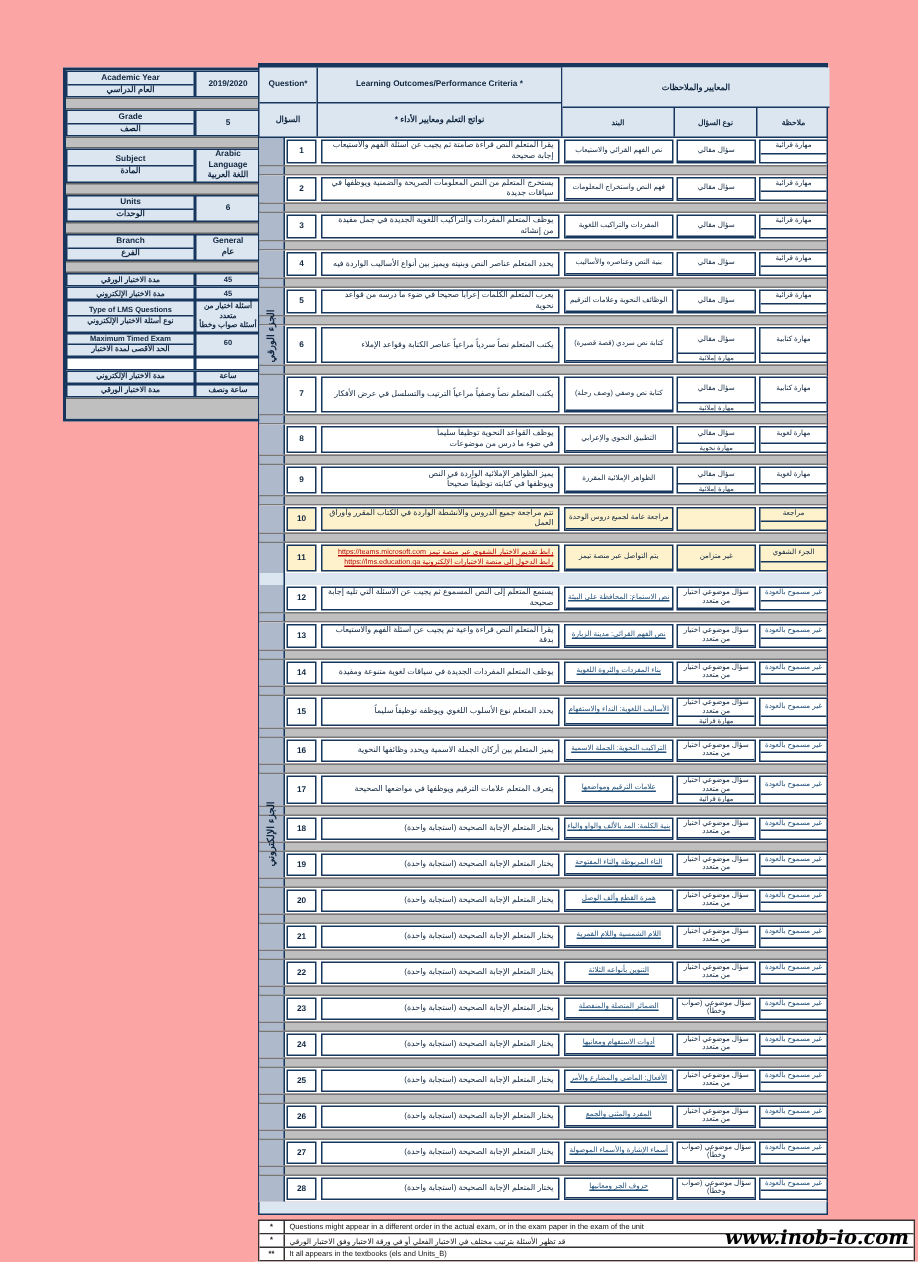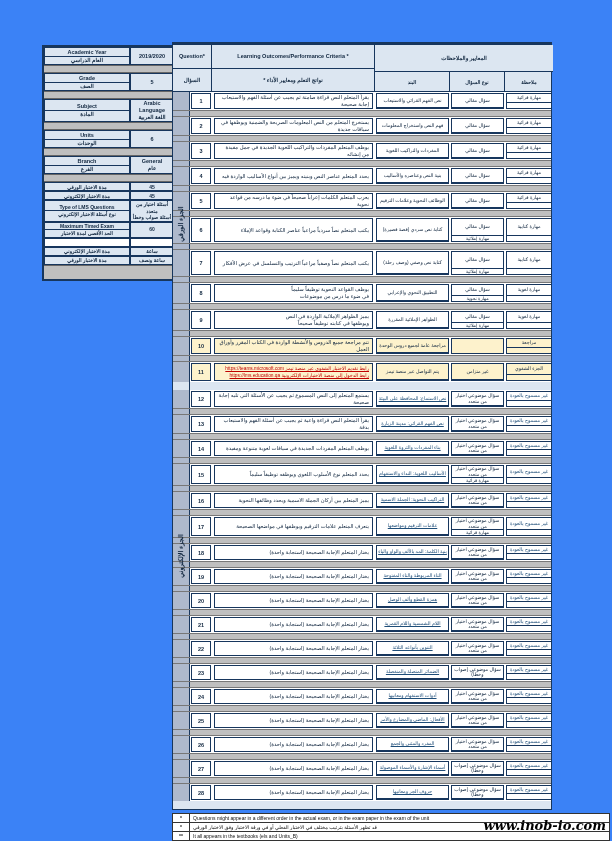--- a/index.html
+++ b/index.html
@@ -1,16 +1,16 @@
 <!DOCTYPE html>
 <html lang="ar"><head>
 <meta charset="utf-8">
 <style>
   html,body{margin:0;padding:0;background:#e8e8e8;}
-  .page{position:relative;width:612px;height:841px;background:#3b82f6;margin:0 auto;
+  .page{position:relative;width:612px;height:841px;background:#fca5a5;margin:0 auto;
         font-family:"Liberation Sans", sans-serif;color:#1a1a1a;overflow:hidden;}
 
   
   .ipanel{position:absolute;left:42px;top:45px;width:130px;border:2px solid #17365D;background:#fff;}
   .ip-row{display:grid;grid-template-columns:1fr 44px;min-height:18px;}
   .ip-label,.ip-val{border:1.2px solid #17365D;background:#DCE6F1;display:flex;flex-direction:column;justify-content:center;}
   .ip-label div,.ip-val div{font-size:5.5px;line-height:7px;text-align:center;font-weight:bold;color:#10263F;direction:rtl;}
   .ip-label .l1{border-bottom:.8px solid #17365D;}
   .ip-row[data-v="sep"]{min-height:6px;height:6px;background:#BFBFBF;border-top:.6px solid #666;border-bottom:.6px solid #666;}
   .ip-row[data-v="sm"]{min-height:9px;}

